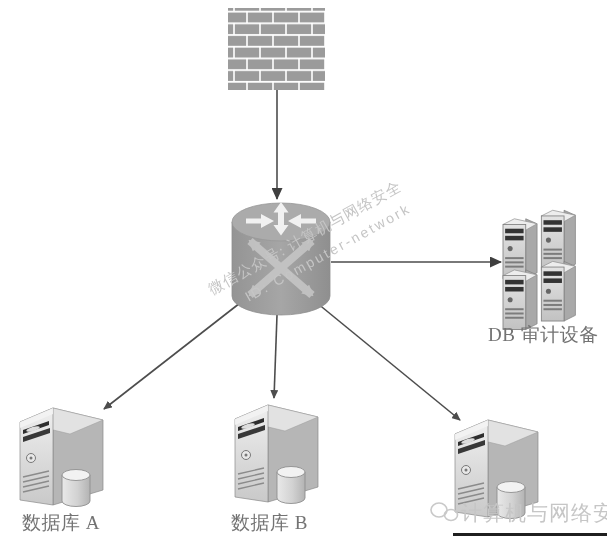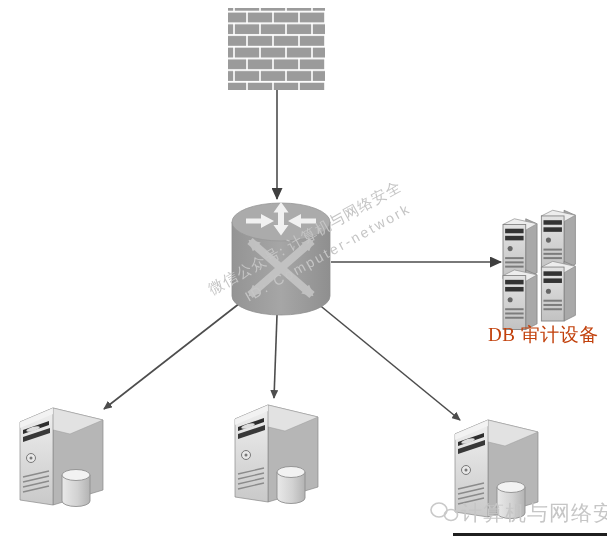--- a/index.html
+++ b/index.html
@@ -2,21 +2,21 @@
 <html><head>
 <meta charset="utf-8">
 <style>
   html,body{margin:0;padding:0;background:#fff;}
   #stage{
     position:relative;width:607px;height:542px;background:#ffffff;overflow:hidden;
     font-family:"Liberation Serif","DejaVu Serif",serif;
   }
   #diagram-svg{position:absolute;left:0;top:0;}
   .node-label{
-    position:absolute;color:#c2410c;font-size:19px;letter-spacing:.5px;white-space:nowrap;
+    position:absolute;color:#737373;font-size:19px;letter-spacing:.5px;white-space:nowrap;
   }
   .watermark-center{
     position:absolute;left:183px;top:225px;width:272px;height:76px;
     transform:rotate(-29deg);transform-origin:50% 50%;
     color:#c5c5c5;pointer-events:none;z-index:5;
   }
   .watermark-center .wm-line1{font-size:15px;letter-spacing:1px;text-align:center;}
   .watermark-center .wm-line2{font-size:14px;letter-spacing:2.5px;text-align:center;padding-left:26px;margin-top:6px;font-family:"Liberation Sans",sans-serif;}
   .watermark-bottom{
     position:absolute;left:428px;top:499px;display:flex;align-items:center;gap:3px;
@@ -138,20 +138,22 @@
       <use href="#dbServer"></use>
     </g>
 
     <g stroke="#c9c9c9" stroke-width="1.6" fill="none">
       <ellipse cx="439" cy="510" rx="8" ry="7"></ellipse>
       <ellipse cx="451" cy="515" rx="6.5" ry="5.5"></ellipse>
     </g>
   </svg>
 
   <div class="node-label" style="left:488px;top:322px;">DB 审计设备</div>
+  <div class="node-label" style="left:22px;top:510px;">数据库 A</div>
+  <div class="node-label" style="left:231px;top:510px;">数据库 B</div>
 
   <div class="watermark-center">
     <div class="wm-line1">微信公众号: 计算机与网络安全</div>
     <div class="wm-line2">ID: Computer-network</div>
   </div>
 
   <div class="watermark-bottom">
     <span style="width:30px;display:inline-block;"></span>
     <span>计算机与网络安全</span>
   </div>

